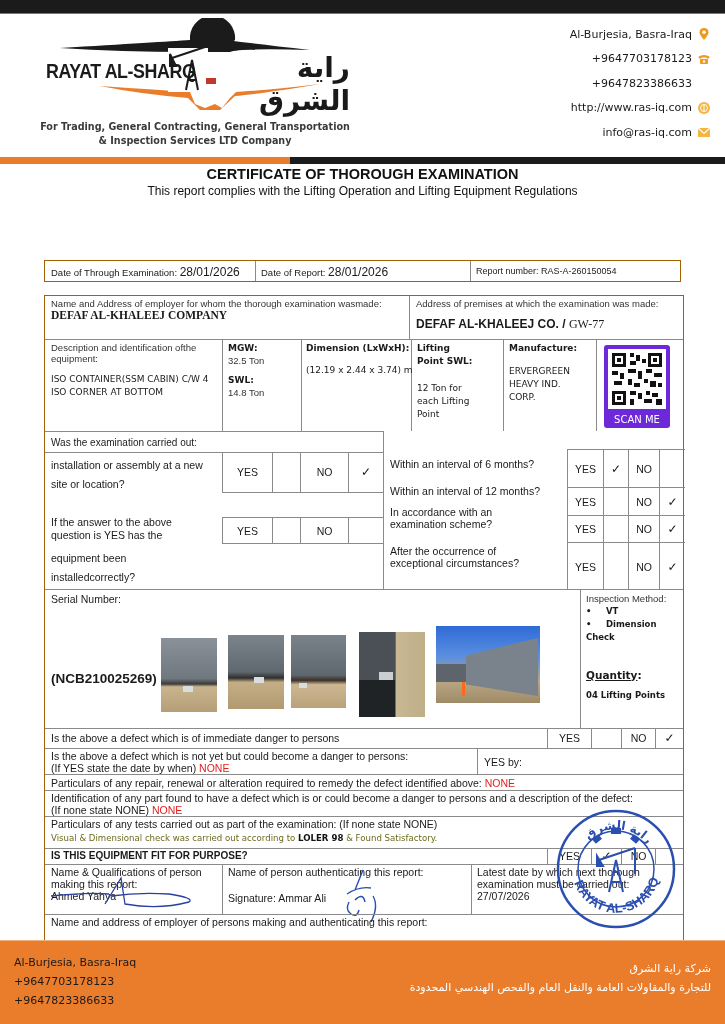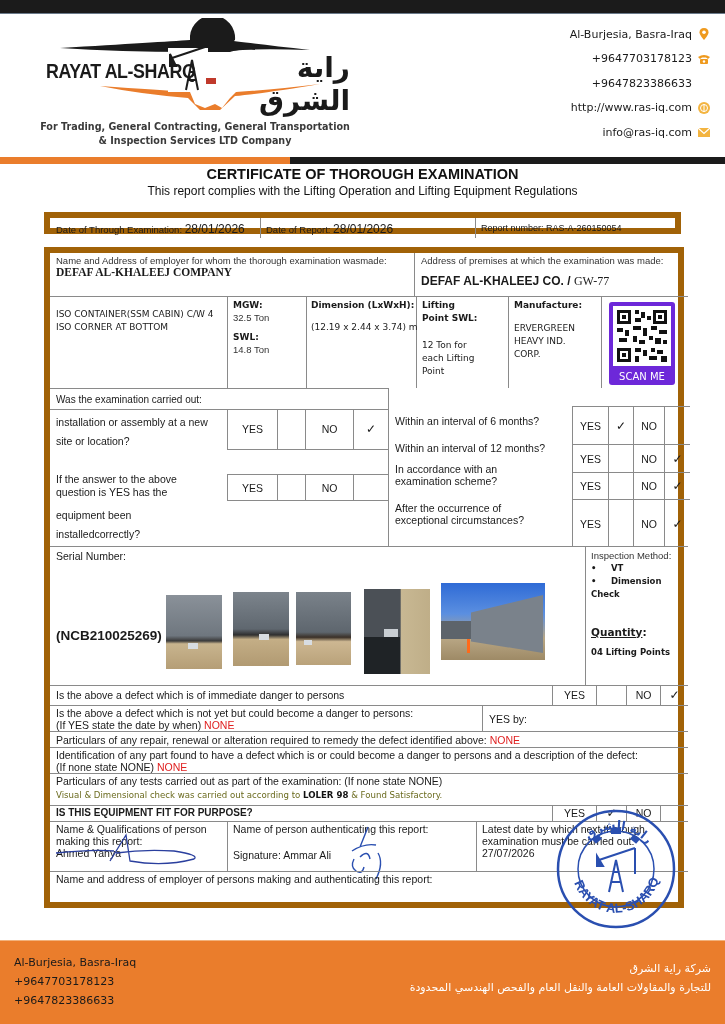--- a/index.html
+++ b/index.html
@@ -18,21 +18,21 @@
   .ci { width: 14px; height: 14px; display: inline-block; flex: 0 0 14px; }
   .ci-blank { width: 14px; flex: 0 0 14px; }
 
   .divider-bar { position: absolute; top: 157px; left: 0; width: 725px; height: 7px; }
   .divider-bar .o { position: absolute; left: 0; top: 0; width: 290px; height: 7px; background: #ea7d2c; }
   .divider-bar .d { position: absolute; left: 290px; top: 0; width: 435px; height: 7px; background: #1b1b1b; }
 
   .cert-title { position: absolute; top: 166px; left: 0; width: 725px; text-align: center; font-weight: bold; font-size: 14.5px; color: #111; }
   .cert-sub { position: absolute; top: 184px; left: 0; width: 725px; text-align: center; font-size: 12px; color: #111; }
 
-  .tbl { position: absolute; border: 6px solid #a16207; }
+  .tbl { position: absolute; border: 1px solid #a16207; margin-top: 48px; }
   .vline { position: absolute; width: 1px; background: #8a8a8a; }
   .hline { position: absolute; height: 1px; background: #8a8a8a; }
 
   .lbl { font-size: 9.5px; color: #333; }
   .val-big { font-size: 12px; }
   .bold-serif { font-family: "Liberation Serif", serif; font-weight: bold; font-size: 11.5px; }
   .cal { font-family: "DejaVu Sans", sans-serif; font-size: 9px; line-height: 13px; }
   .cal-b { font-family: "DejaVu Sans", sans-serif; font-size: 9px; font-weight: bold; line-height: 13px; }
   .red { color: #e02020; }
   .olive { color: #6b6b1f; }
@@ -152,20 +152,21 @@
   </div>
 
   <div class="vline" style="left:177px;top:43px;height:92px;"></div>
   <div class="vline" style="left:256px;top:43px;height:92px;"></div>
   <div class="vline" style="left:366px;top:43px;height:92px;"></div>
   <div class="vline" style="left:458px;top:43px;height:92px;"></div>
   <div class="vline" style="left:551px;top:43px;height:92px;"></div>
   <div class="hline" style="left:0;top:135px;width:338px;"></div>
 
   <div style="position:absolute;left:6px;top:46px;width:168px;">
+    <div class="lbl">Description and identification ofthe equipment:</div>
     <div class="cal" style="margin-top:9px;">ISO CONTAINER(SSM CABIN) C/W 4 ISO CORNER AT BOTTOM</div>
   </div>
   <div style="position:absolute;left:183px;top:46px;">
     <div class="cal-b">MGW:</div>
     <div class="lbl">32.5 Ton</div>
     <div class="cal-b" style="margin-top:8px;">SWL:</div>
     <div class="lbl">14.8 Ton</div>
   </div>
   <div style="position:absolute;left:261px;top:46px;">
     <div class="cal-b">Dimension (LxWxH):</div>

